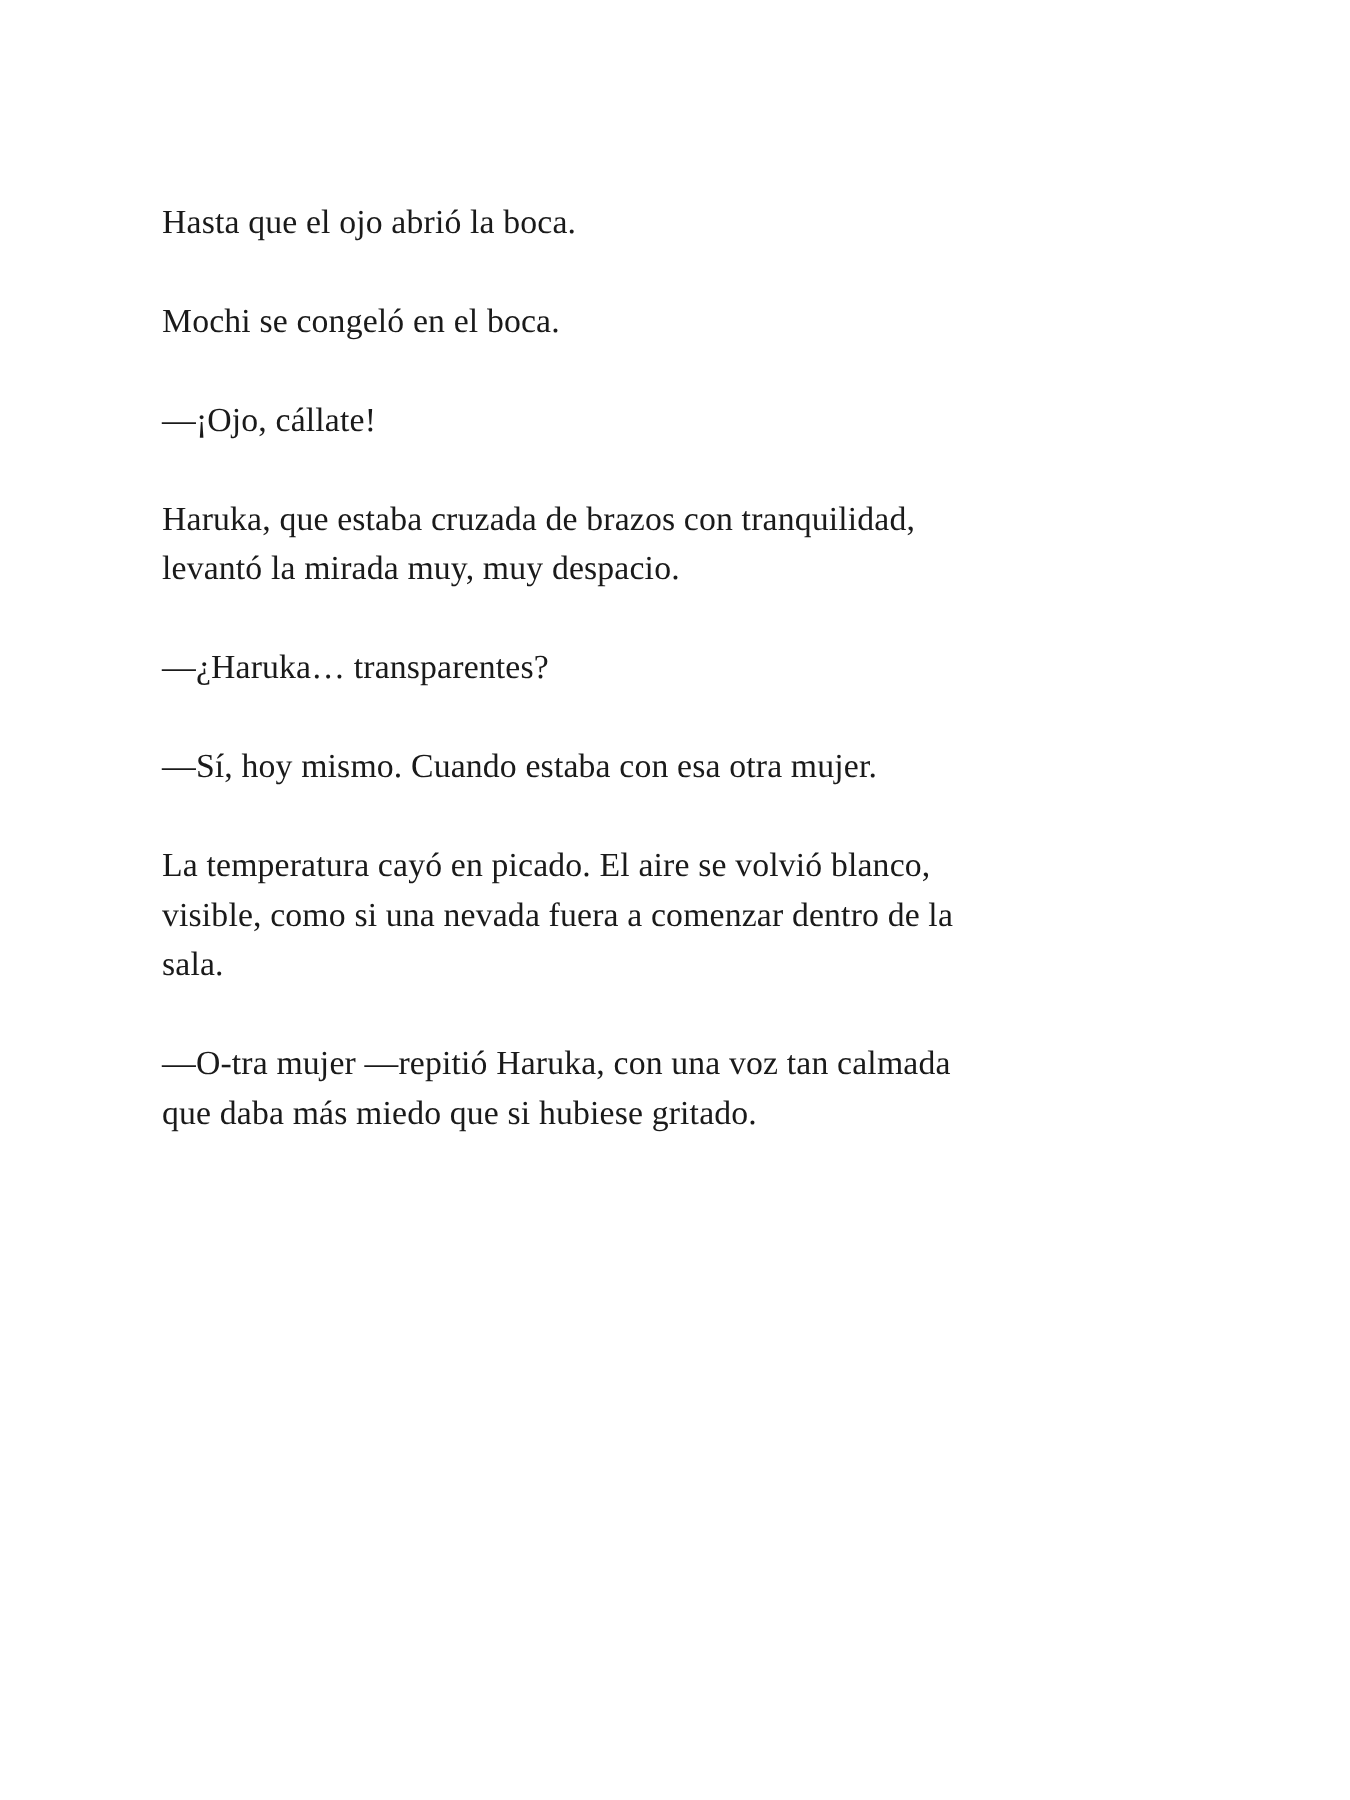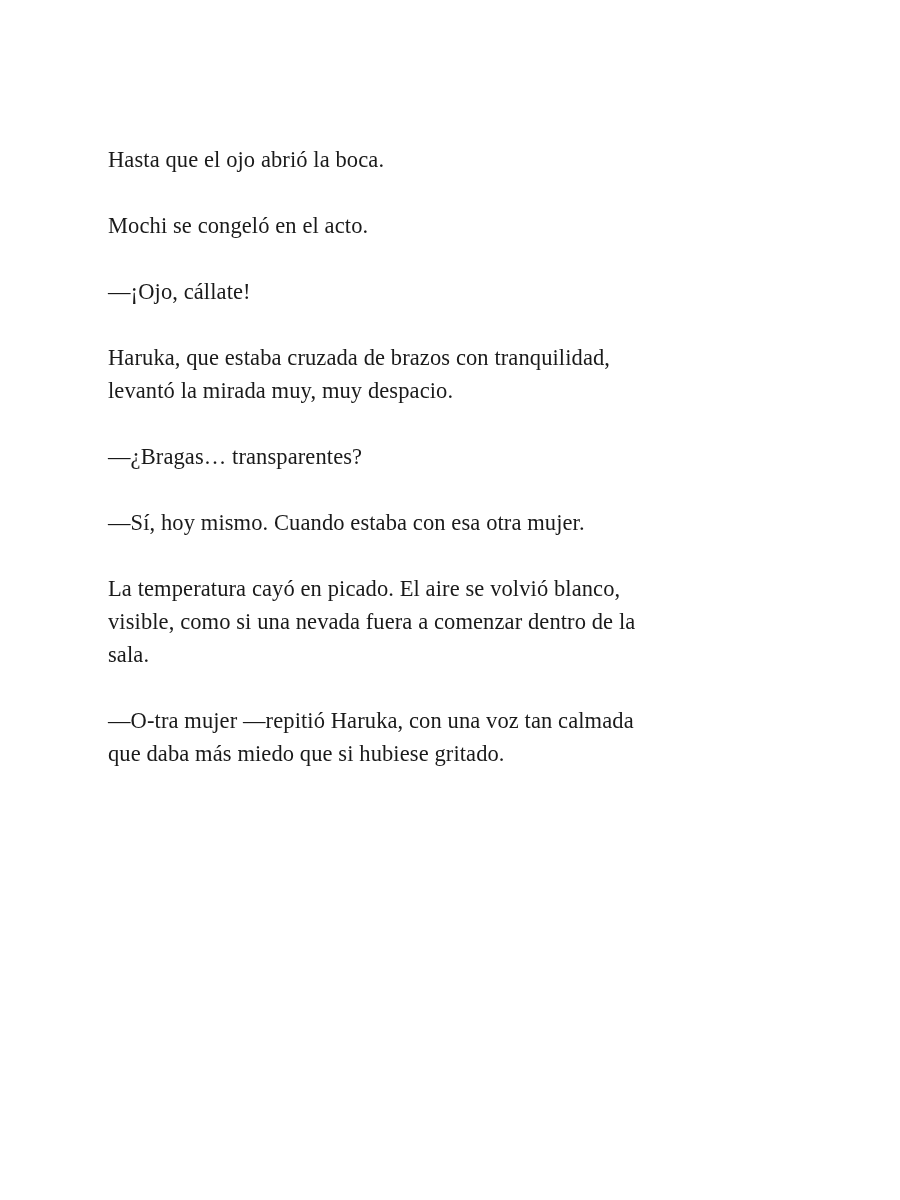--- a/index.html
+++ b/index.html
@@ -18,37 +18,37 @@
     font-family: "Liberation Serif", "DejaVu Serif", serif;
     color: var(--text-color);
     overflow: hidden;
   }
   .page {
     width: 900px;
     height: 1200px;
     padding: 131px 70px 0 108px;
   }
   .page p.para {
-    margin: 12px 0 33px 0;
+    margin: 0 0 33px 0;
     font-size: 22.5px;
     line-height: 33px;
     letter-spacing: 0.1px;
     white-space: pre-line; 
     max-width: 720px;
   }
 </style>
 </head>
 <body>
 
 <main class="page">
   <p class="para">Hasta que el ojo abrió la boca.</p>
-  <p class="para">Mochi se congeló en el acto.</p>
+  <p class="para">Mochi se congeló en el boca.</p>
   <p class="para">—¡Ojo, cállate!</p>
   <p class="para">Haruka, que estaba cruzada de brazos con tranquilidad,
 levantó la mirada muy, muy despacio.</p>
-  <p class="para">—¿Bragas… transparentes?</p>
+  <p class="para">—¿Haruka… transparentes?</p>
   <p class="para">—Sí, hoy mismo. Cuando estaba con esa otra mujer.</p>
   <p class="para">La temperatura cayó en picado. El aire se volvió blanco,
 visible, como si una nevada fuera a comenzar dentro de la
 sala.</p>
   <p class="para">—O-tra mujer —repitió Haruka, con una voz tan calmada
 que daba más miedo que si hubiese gritado.</p>
 </main>
 
 </body></html>

